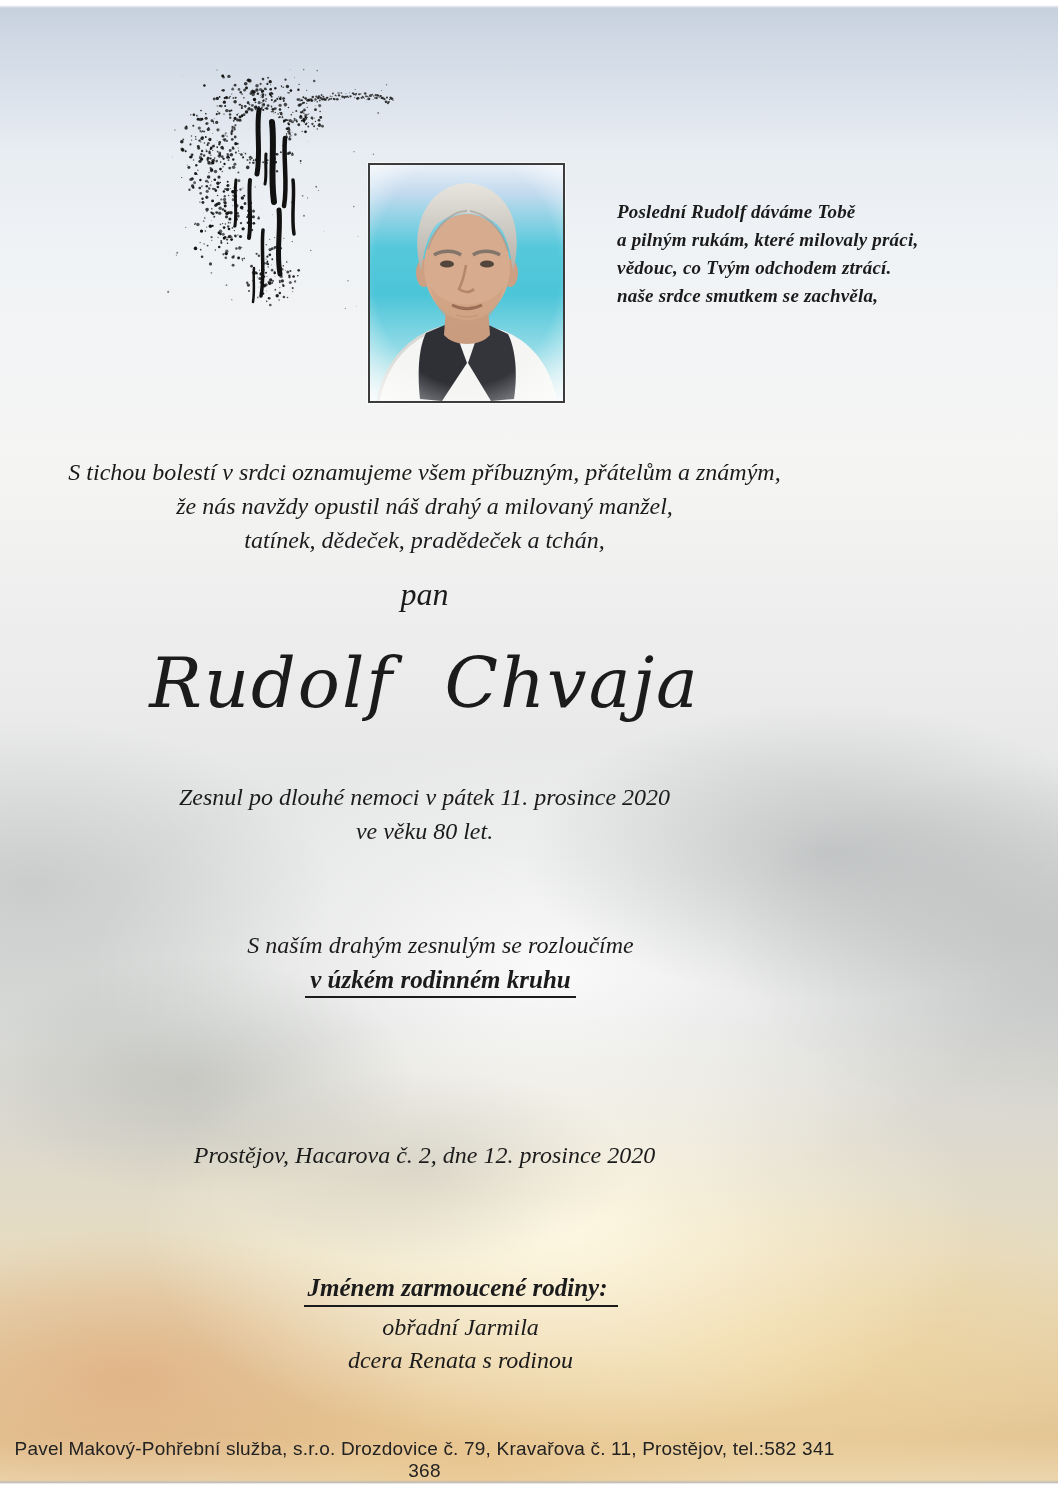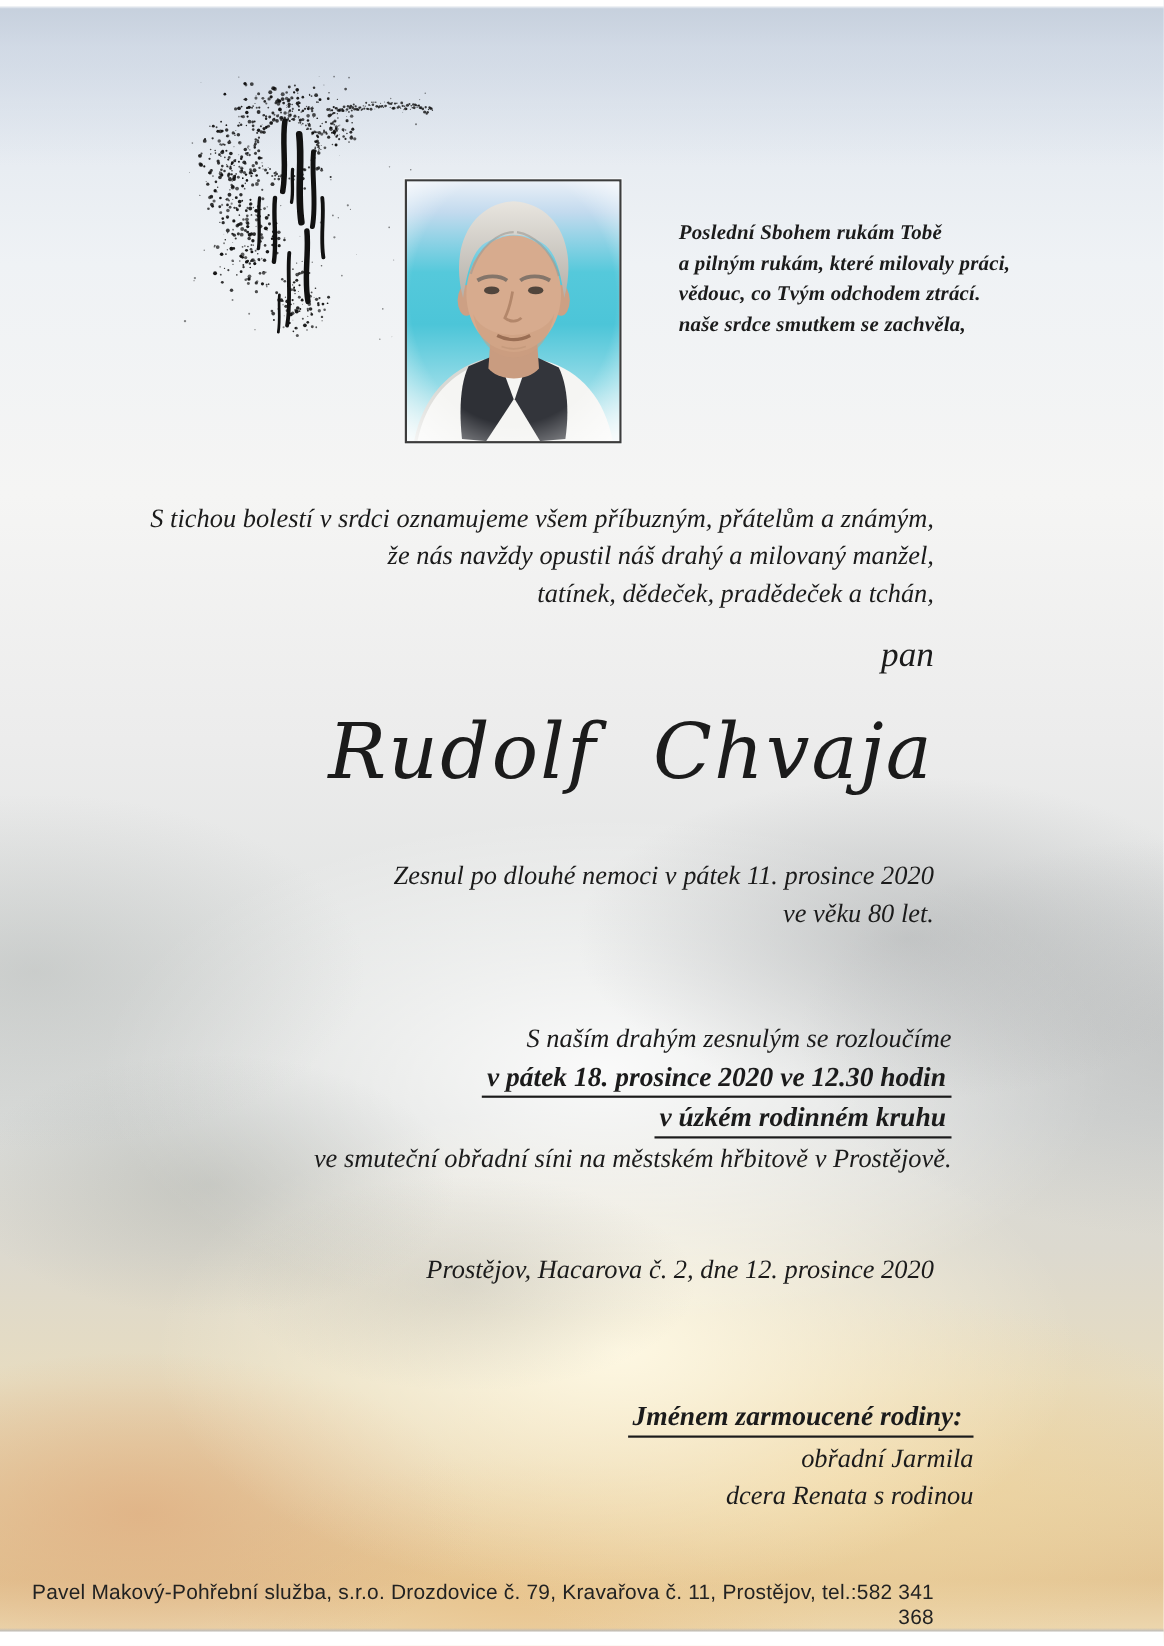--- a/index.html
+++ b/index.html
@@ -24,21 +24,21 @@
       radial-gradient(640px 320px at 52% 65%, rgba(255,255,255,.85), rgba(255,255,255,0) 72%),
       
       radial-gradient(560px 300px at 53% 82%, rgba(255,249,228,.95), rgba(255,249,228,0) 75%),
       radial-gradient(520px 230px at 72% 90%, rgba(240,214,160,.85), rgba(240,214,160,0) 75%),
       radial-gradient(440px 210px at 12% 92%, rgba(223,173,128,.75), rgba(223,173,128,0) 70%),
       radial-gradient(380px 170px at 45% 97%, rgba(233,196,141,.8), rgba(233,196,141,0) 75%),
       
       linear-gradient(180deg,#d3dbe6 0%,#e3e9f0 6%,#eff2f5 16%,#f5f5f4 30%,#ececec 45%,#e2e4e3 57%,#d9dbd9 68%,#dcd9cf 76%,#e7dcc0 84%,#e6cfa4 91%,#e3c493 96%,#ecd6ad 99%,#ffffff 100%);
   }
   .abs{position:absolute;}
-  .centered{left:0;width:849px;text-align:right;}
+  .centered{left:0;width:849px;text-align:center;}
   
   .ink-art{left:166px;top:58px;width:232px;height:262px;}
   
   .photo{
     left:368px;top:163px;width:193px;height:236px;
     border:2px solid #3c3c3c;
     box-shadow:0 0 0 1px rgba(255,255,255,.6);
     background:#eef4f6;
   }
   .photo svg{display:block;}
@@ -1072,21 +1072,21 @@
       <ellipse cx="117" cy="99" rx="7" ry="3.6" fill="#51453c"></ellipse>
 
       <path d="M96,100 C94,112 92,118 89,124 C94,128 100,128 104,124" fill="none" stroke="#b3876b" stroke-width="2.5"></path>
       <path d="M82,140 C92,145 102,145 112,140" fill="none" stroke="#9a6e54" stroke-width="3"></path>
       <path d="M86,150 C94,153 100,153 108,150" fill="none" stroke="#c09678" stroke-width="1.6" opacity=".7"></path>
       <rect width="193" height="236" fill="url(#pg-vig)"></rect>
     </svg>
   </div>
 
   <div class="abs poem">
-    <div>Poslední Sbohem rukám Tobě</div>
+    <div>Poslední Rudolf dáváme Tobě</div>
     <div>a pilným rukám, které milovaly práci,</div>
     <div>vědouc, co Tvým odchodem ztrácí.</div>
     <div>naše srdce smutkem se zachvěla,</div>
   </div>
 
   <div class="abs centered announce">
     <div>S tichou bolestí v srdci oznamujeme všem příbuzným, přátelům a známým,</div>
     <div>že nás navždy opustil náš drahý a milovaný manžel,</div>
     <div>tatínek, dědeček, pradědeček a tchán,</div>
   </div>
@@ -1095,23 +1095,21 @@
 
   <h1 class="abs centered name">Rudolf Chvaja</h1>
 
   <div class="abs centered death">
     <div>Zesnul po dlouhé nemoci v pátek 11. prosince 2020</div>
     <div>ve věku 80 let.</div>
   </div>
 
   <div class="abs centered farewell">
     <div>S naším drahým zesnulým se rozloučíme</div>
-    <div><span class="strong">v pátek 18. prosince 2020 ve 12.30 hodin</span></div>
     <div><span class="strong">v úzkém rodinném kruhu</span></div>
-    <div>ve smuteční obřadní síni na městském hřbitově v Prostějově.</div>
   </div>
 
   <div class="abs centered place-date">Prostějov, Hacarova č. 2, dne 12. prosince 2020</div>
 
   <div class="abs centered family">
     <div><span class="heading">Jménem zarmoucené rodiny:</span></div>
     <div>obřadní  Jarmila</div>
     <div>dcera  Renata s rodinou</div>
   </div>
 

